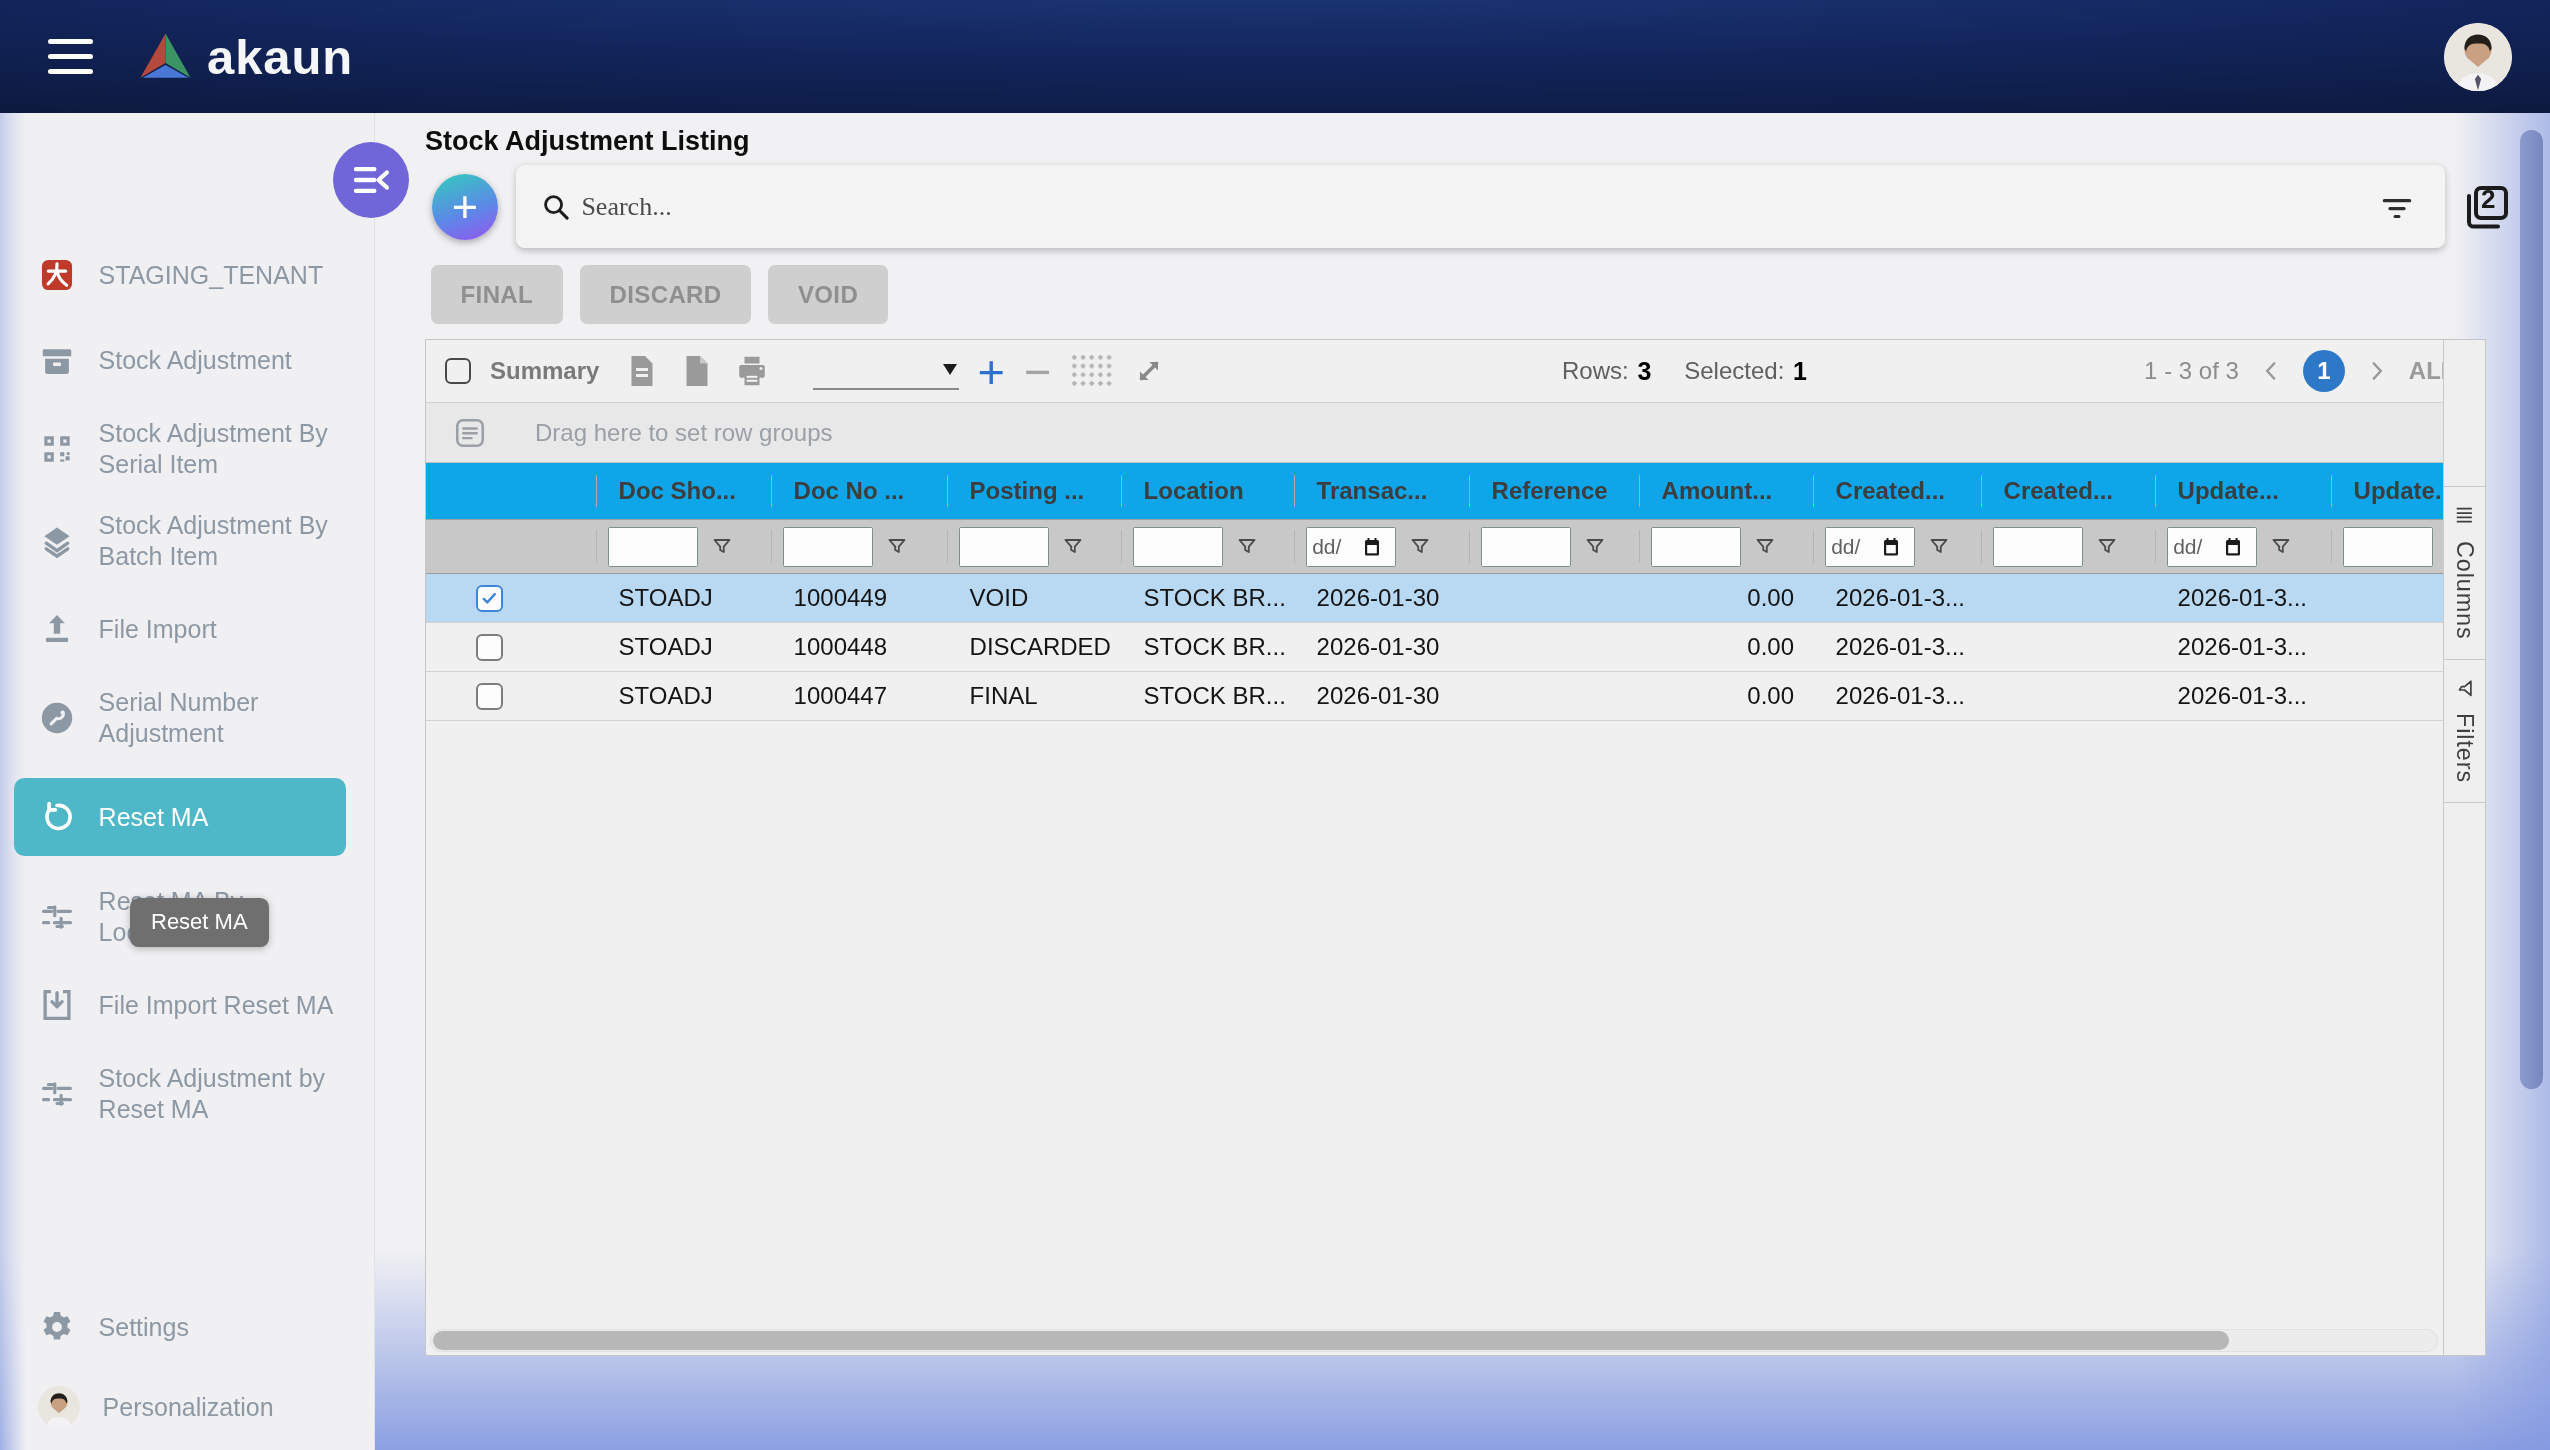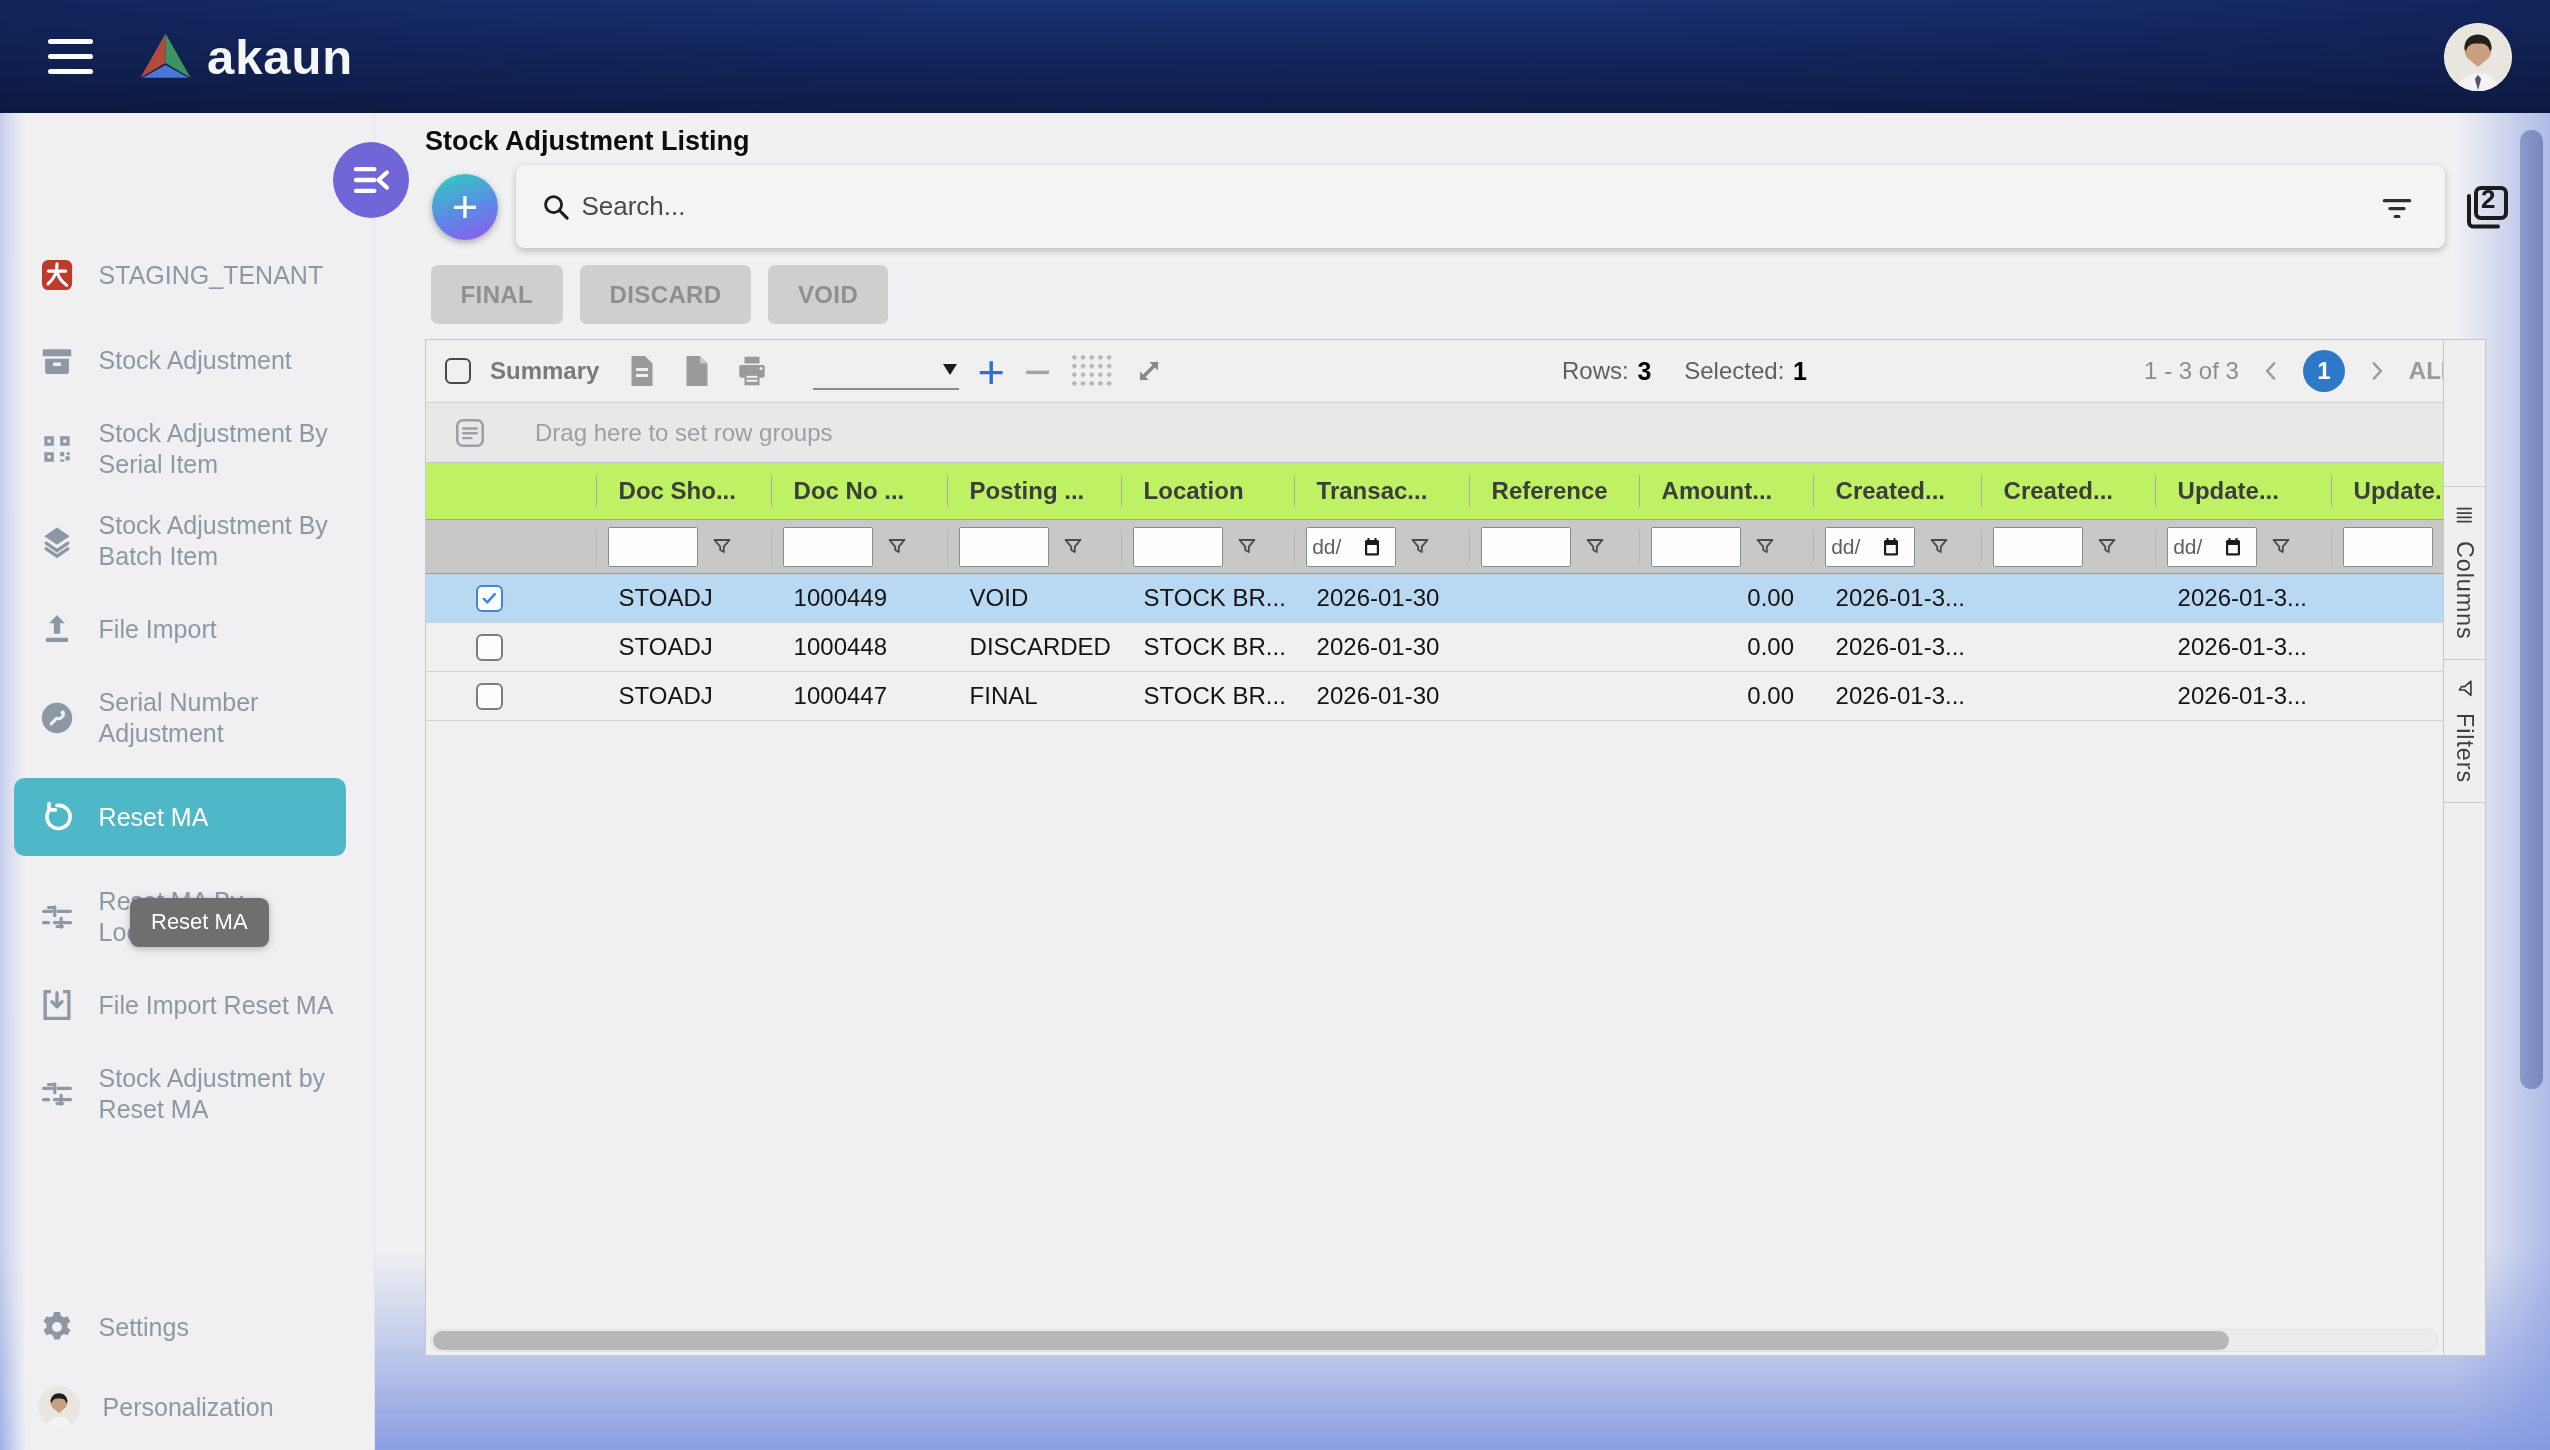--- a/index.html
+++ b/index.html
@@ -52,21 +52,21 @@
   .main { position:absolute; left:375px; top:113px; right:0; bottom:0; z-index:10; }
   .page-title { position:absolute; left:50px; top:13px; font-size:27px; font-weight:700; color:#0d0d0d; }
   .add-btn { position:absolute; left:57px; top:61px; width:66px; height:66px; border-radius:50%;
     background:linear-gradient(160deg,#35c8c0 5%,#5b8ae6 55%,#8e5bf0 95%);
     color:#fff; font-size:45px; display:flex; align-items:center; justify-content:center;
     box-shadow:0 2.6px 7px rgba(0,0,0,.3); cursor:pointer; }
   .search-bar { position:absolute; left:141px; top:52px; width:1929px; height:83px; background:#f4f4f5;
     border-radius:8.7px; box-shadow:0 2.6px 7.8px rgba(0,0,0,.22); display:flex; align-items:center; }
   .search-bar .ic-search { width:31px; height:31px; margin-left:24px; flex:none; }
   .search-input { flex:1; border:none; outline:none; background:transparent; font-size:26px; color:#8b5cf6;
-    margin-left:10.4px; font-family:Liberation Sans, sans-serif; }
+    margin-left:10.4px; font-family:Liberation Serif, serif; }
   .search-input::placeholder { color:#4a4a4a; }
   .filter-lines { width:38px; height:38px; margin-right:29.5px; flex:none; cursor:pointer; }
   .copy-pages { position:absolute; left:2085px; top:69px; width:52px; height:52px; cursor:pointer; }
   .copy-pages svg { width:100%; height:100%; position:absolute; }
   .copy-badge { position:absolute; left:21px; top:1.7px; font-size:26px; font-weight:700; color:#1b1b1b; }
   .action-row { position:absolute; left:56px; top:152px; display:flex; gap:17.3px; }
   .action-btn { height:59px; background:#cfcfcf; color:#8f8f8f; border:none; border-radius:7px;
     font-size:24px; font-weight:600; padding:0 29.5px; font-family:inherit; letter-spacing:0.4px; }
   
   .card { position:absolute; left:50px; top:226px; width:2061px; height:1017px; background:#f0f0f1;
@@ -93,21 +93,21 @@
   .pg-chev svg { width:100%; height:100%; }
   .pg-badge { width:42px; height:42px; border-radius:50%; background:var(--page_badge,#2e78c8); color:#fff;
     font-size:24px; font-weight:700; display:flex; align-items:center; justify-content:center; cursor:pointer; }
   .pg-all { color:#9a9a9a; font-size:24px; font-weight:700; cursor:pointer; }
   .dragbar { height:61px; background:#e8e8e9; border-top:0.9px solid #d2d2d2; border-bottom:0.9px solid #c2c2c2;
     display:flex; align-items:center; gap:24px; padding-left:26px; }
   .dragbar .dg-ic { width:36px; height:36px; color:#9aa0a6; }
   .dragbar .dg-ic svg { width:100%; height:100%; }
   .drag-hint { color:#9aa0a6; font-size:24px;margin-left:23px; }
   .grid-zone { position:absolute; left:0; top:123px; right:42px; bottom:0; overflow:hidden; background:#f0f0f1; }
-  .hrow { display:flex; height:57px; background:#bef264; border-bottom:0.9px solid #9f9f9f; }
+  .hrow { display:flex; height:57px; background:#0ea5e9; border-bottom:0.9px solid #9f9f9f; }
   .hcell { flex:none; display:flex; align-items:center; padding-left:22.6px; font-size:24px; font-weight:600;
     color:#3d3d3d; position:relative; white-space:nowrap; overflow:hidden; cursor:pointer; }
   .hcell + .hcell::before { content:''; position:absolute; left:0; top:12px; bottom:12px; width:0.9px; background:#aaaaaa; }
   .frow { display:flex; height:54px; background:#c8c8c8; border-bottom:0.9px solid #9a9a9a; }
   .fcell { flex:none; display:flex; align-items:center; gap:12px; padding-left:12px; position:relative; }
   .fcell + .fcell::before { content:''; position:absolute; left:0; top:10.4px; bottom:10.4px; width:0.9px; background:#b4b4b4; }
   .fbox { width:90px; height:40px; background:#fdfdfd; border:1.7px solid #7f8e8e; border-radius:1.7px;
     display:flex; align-items:center; gap:19px; padding:0 5.2px; overflow:hidden; cursor:text; }
   .fbox .dd { color:#5f5f5f; font-size:21px; white-space:nowrap; }
   .fbox .cal { width:24px; height:24px; color:#1b1b1b; flex:none; }

